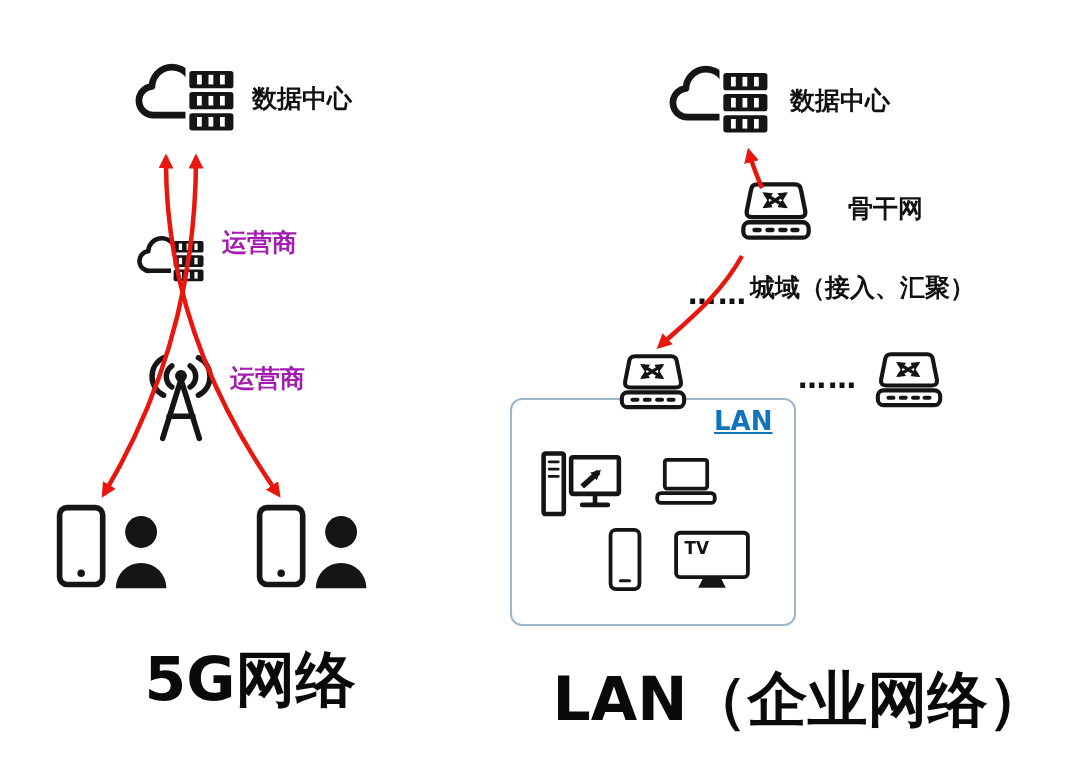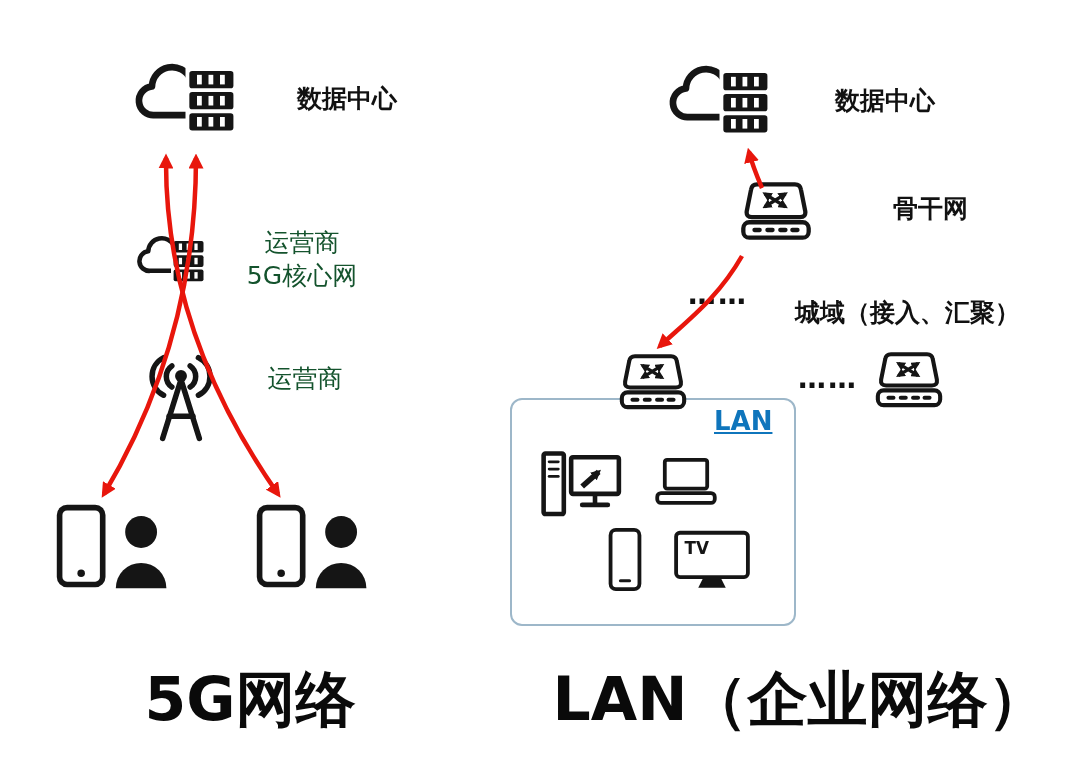--- a/index.html
+++ b/index.html
@@ -1,22 +1,22 @@
 <!DOCTYPE html>
 <html><head>
 <meta charset="utf-8">
 <style>
   html,body{margin:0;padding:0;background:#fff;}
   .canvas{
     position:relative;width:1080px;height:764px;background:#ffffff;overflow:hidden;
     font-family:"DejaVu Sans","Liberation Sans",sans-serif;color:#111;
   }
   .abs{position:absolute;}
-  .lbl{position:absolute;font-weight:700;font-size:25px;color:#111;white-space:nowrap;margin-left:45px;}
-  .lbl-2line{position:absolute;font-weight:400;font-size:25px;color:#14532d;text-align:center;line-height:33px;}
+  .lbl{position:absolute;font-weight:700;font-size:25px;color:#111;white-space:nowrap;}
+  .lbl-2line{position:absolute;font-weight:700;font-size:25px;color:#a21caf;line-height:33px;}
   .dots{position:absolute;font-weight:700;font-size:28px;color:#111;letter-spacing:2px;white-space:nowrap;}
   .title{position:absolute;font-weight:800;font-size:60px;color:#0a0a0a;white-space:nowrap;transform:translateX(-50%);}
   .lanbox{position:absolute;border:2px solid #9db7c9;border-radius:12px;background:transparent;}
   .lan-label{position:absolute;font-weight:700;font-size:26px;color:#0f75bc;white-space:nowrap;text-decoration:underline;}
   .overlay{position:absolute;left:0;top:0;pointer-events:none;}
   svg{display:block;}
 </style>
 </head>
 <body>
 
@@ -115,51 +115,50 @@
   <svg class="abs" style="left:128px;top:46px" width="115" height="96" viewBox="0 0 120 100">
       <use href="#sym-cloud-server"></use>
     </svg>
   <div class="lbl" style="left:252px;top:82px">数据中心</div>
 
   <svg class="abs" style="left:132px;top:224px" width="78" height="65" viewBox="0 0 120 100">
       <use href="#sym-cloud-server"></use>
     </svg>
   <div class="lbl-2line" style="left:222px;top:226px;width:160px">
     <div>运营商</div>
-    <div>5G核心网</div>
   </div>
 
   <svg class="abs" style="left:126px;top:352px" width="110" height="92" viewBox="0 0 120 100">
       <use href="#sym-antenna"></use>
     </svg>
   <div class="lbl-2line" style="left:230px;top:362px;width:150px">
     <div>运营商</div>
   </div>
 
   <svg class="abs" style="left:52px;top:502px" width="122" height="89" viewBox="0 0 130 95">
       <use href="#sym-user"></use>
     </svg>
   <svg class="abs" style="left:252px;top:502px" width="122" height="89" viewBox="0 0 130 95">
       <use href="#sym-user"></use>
     </svg>
 
-  <div class="title" style="left:250px;top:660px">5G网络</div>
+  <div class="title" style="left:250px;top:640px">5G网络</div>
 
   <svg class="abs" style="left:662px;top:48px" width="115" height="96" viewBox="0 0 120 100">
       <use href="#sym-cloud-server"></use>
     </svg>
   <div class="lbl" style="left:790px;top:84px">数据中心</div>
 
   <svg class="abs" style="left:733px;top:180px" width="86" height="69" viewBox="0 0 100 80">
       <use href="#sym-switch"></use>
     </svg>
   <div class="lbl" style="left:848px;top:192px">骨干网</div>
 
   <div class="dots" style="left:688px;top:278px">……</div>
-  <div class="lbl" style="left:750px;top:296px">城域（接入、汇聚）</div>
+  <div class="lbl" style="left:750px;top:271px">城域（接入、汇聚）</div>
 
   <div class="lanbox" style="left:510px;top:398px;width:282px;height:224px"></div>
   <div class="lan-label" style="left:714px;top:406px">LAN</div>
 
   <svg class="abs" style="left:612px;top:352px" width="82" height="66" viewBox="0 0 100 80">
       <use href="#sym-switch"></use>
     </svg>
 
   <svg class="abs" style="left:538px;top:448px" width="92" height="78" viewBox="0 0 100 85">
       <use href="#sym-desktop"></use>

